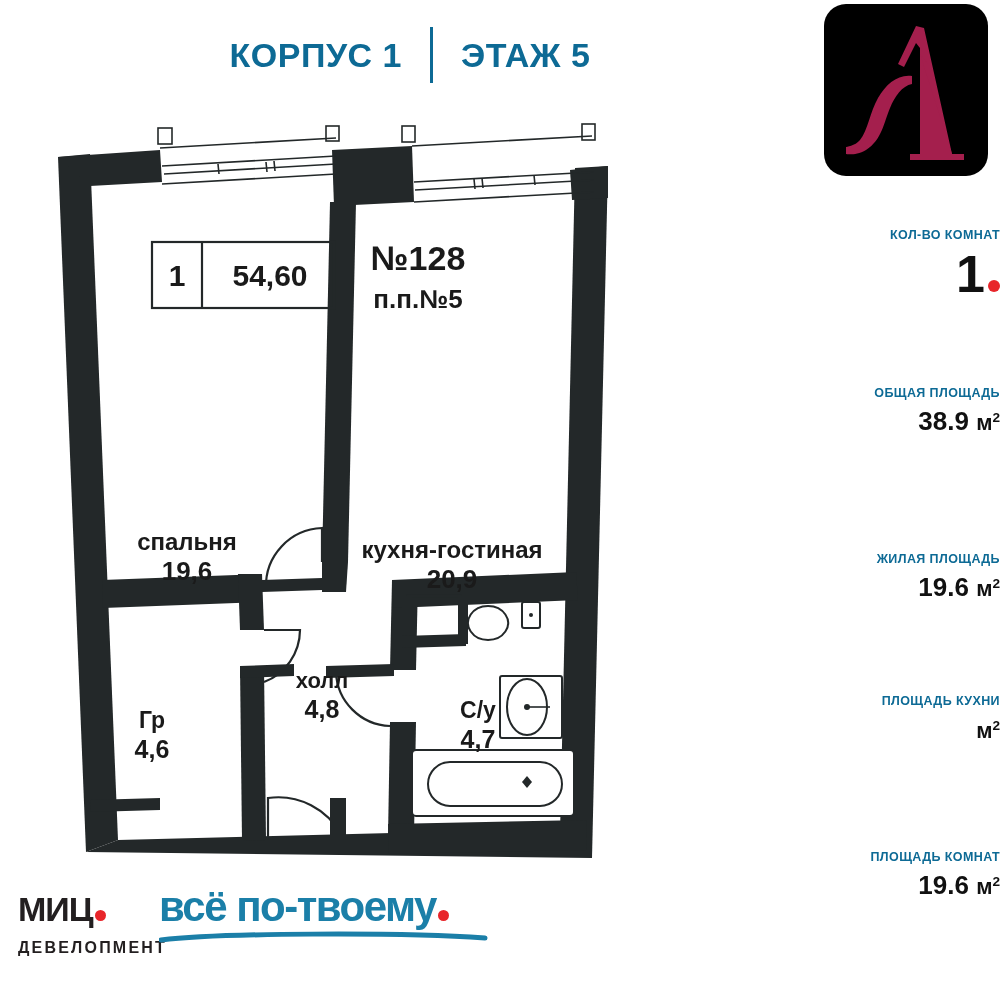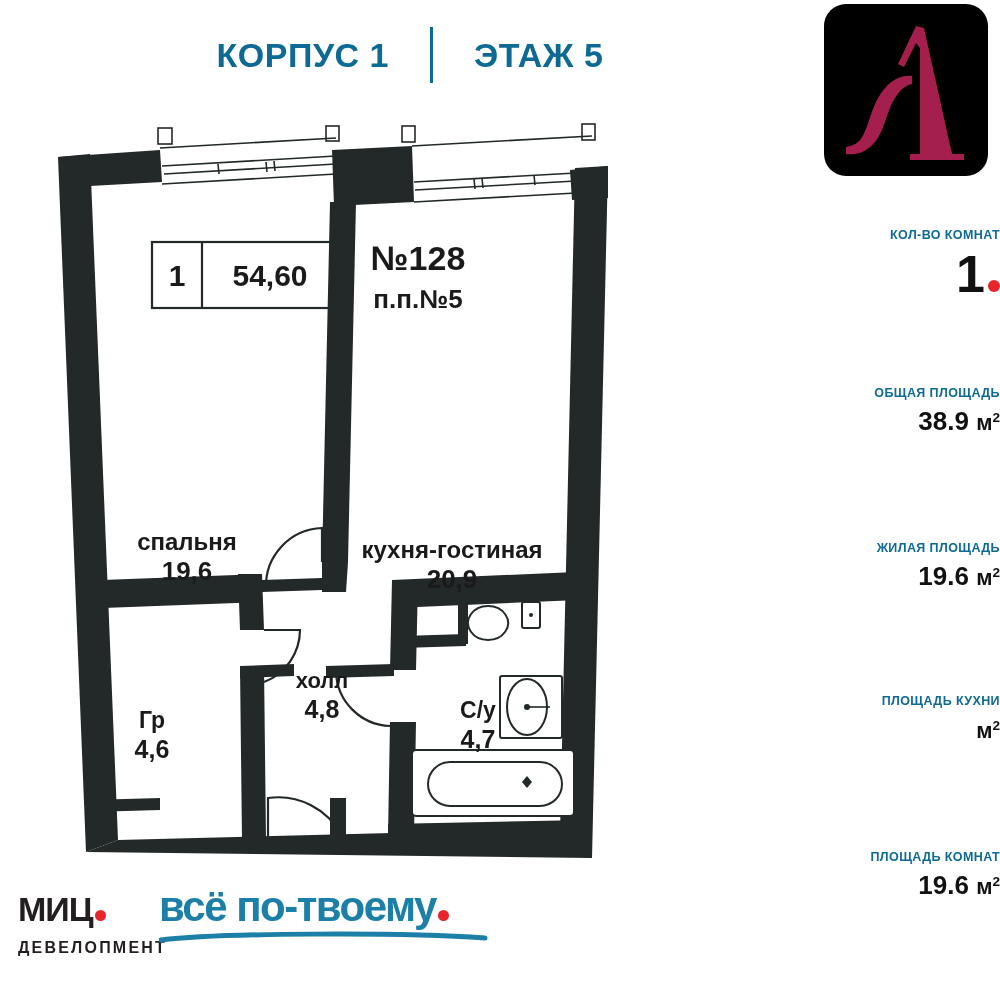--- a/index.html
+++ b/index.html
@@ -11,21 +11,21 @@
     overflow:hidden;
     position:relative;
   }
   .page { position:relative; width:1000px; height:1000px; }
 
   
   .header {
     position:absolute; left:0; top:0; width:820px; height:110px;
     display:flex; align-items:center; justify-content:center;
   }
-  .hdr-inner { display:flex; align-items:center; gap:41px; }
+  .hdr-inner { display:flex; align-items:center; gap:28px; }
   .hdr-text {
     color:#0d6a95; font-size:34px; font-weight:bold; letter-spacing:0.5px;
     white-space:nowrap;
   }
   .hdr-div { width:3px; height:56px; background:#0d6a95; }
 
   
   .logo-tile {
     position:absolute; left:824px; top:4px; width:164px; height:172px;
     background:#000000; border-radius:22px; overflow:hidden;
@@ -46,21 +46,21 @@
   .spec-value.big { font-size:52px; line-height:1; }
   .spec-unit { font-size:22px; font-weight:bold; }
   .red-dot {
     display:inline-block; width:12px; height:12px; border-radius:50%;
     background:#e8252a; margin-left:3px; vertical-align:baseline;
   }
   .sup { font-size:0.62em; vertical-align:super; }
 
   .spec-rooms  { top:0px; }
   .spec-total  { top:158px; }
-  .spec-living { top:313px; }
+  .spec-living { top:324px; }
   .spec-kitchen{ top:466px; }
   .spec-room   { top:622px; }
 
   
   .plan { position:absolute; left:30px; top:110px; width:620px; height:790px; }
   .plan svg { display:block; width:100%; height:100%; }
 
   
   .footer { position:absolute; left:18px; top:888px; width:520px; height:80px; }
   .mic-logo { position:absolute; left:0; top:4px; }

